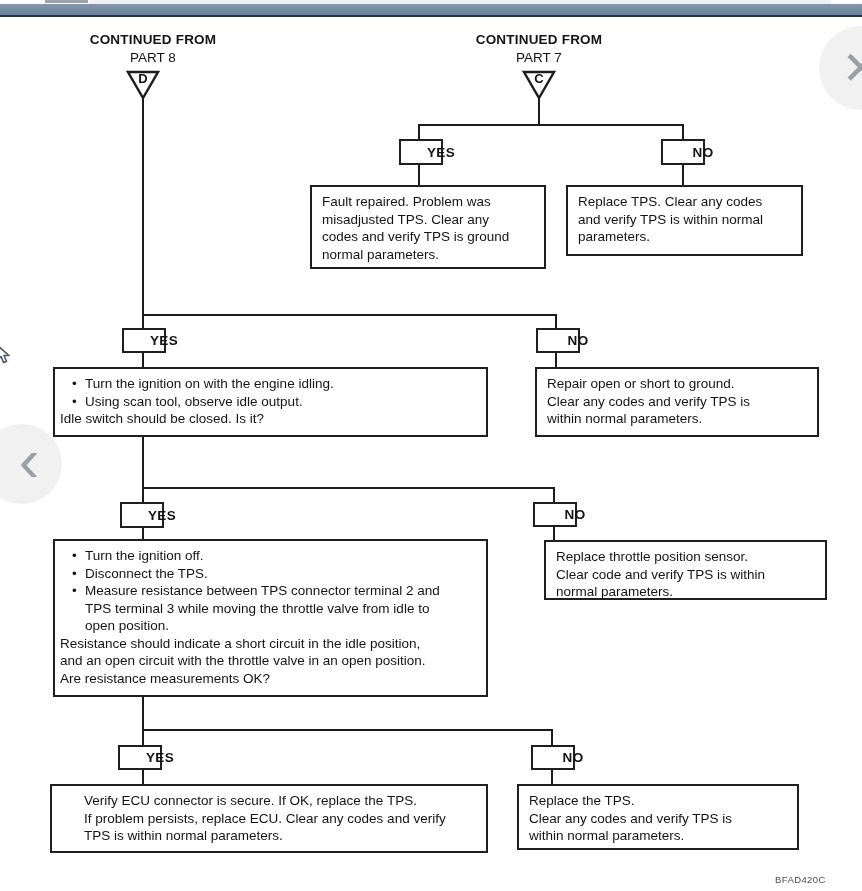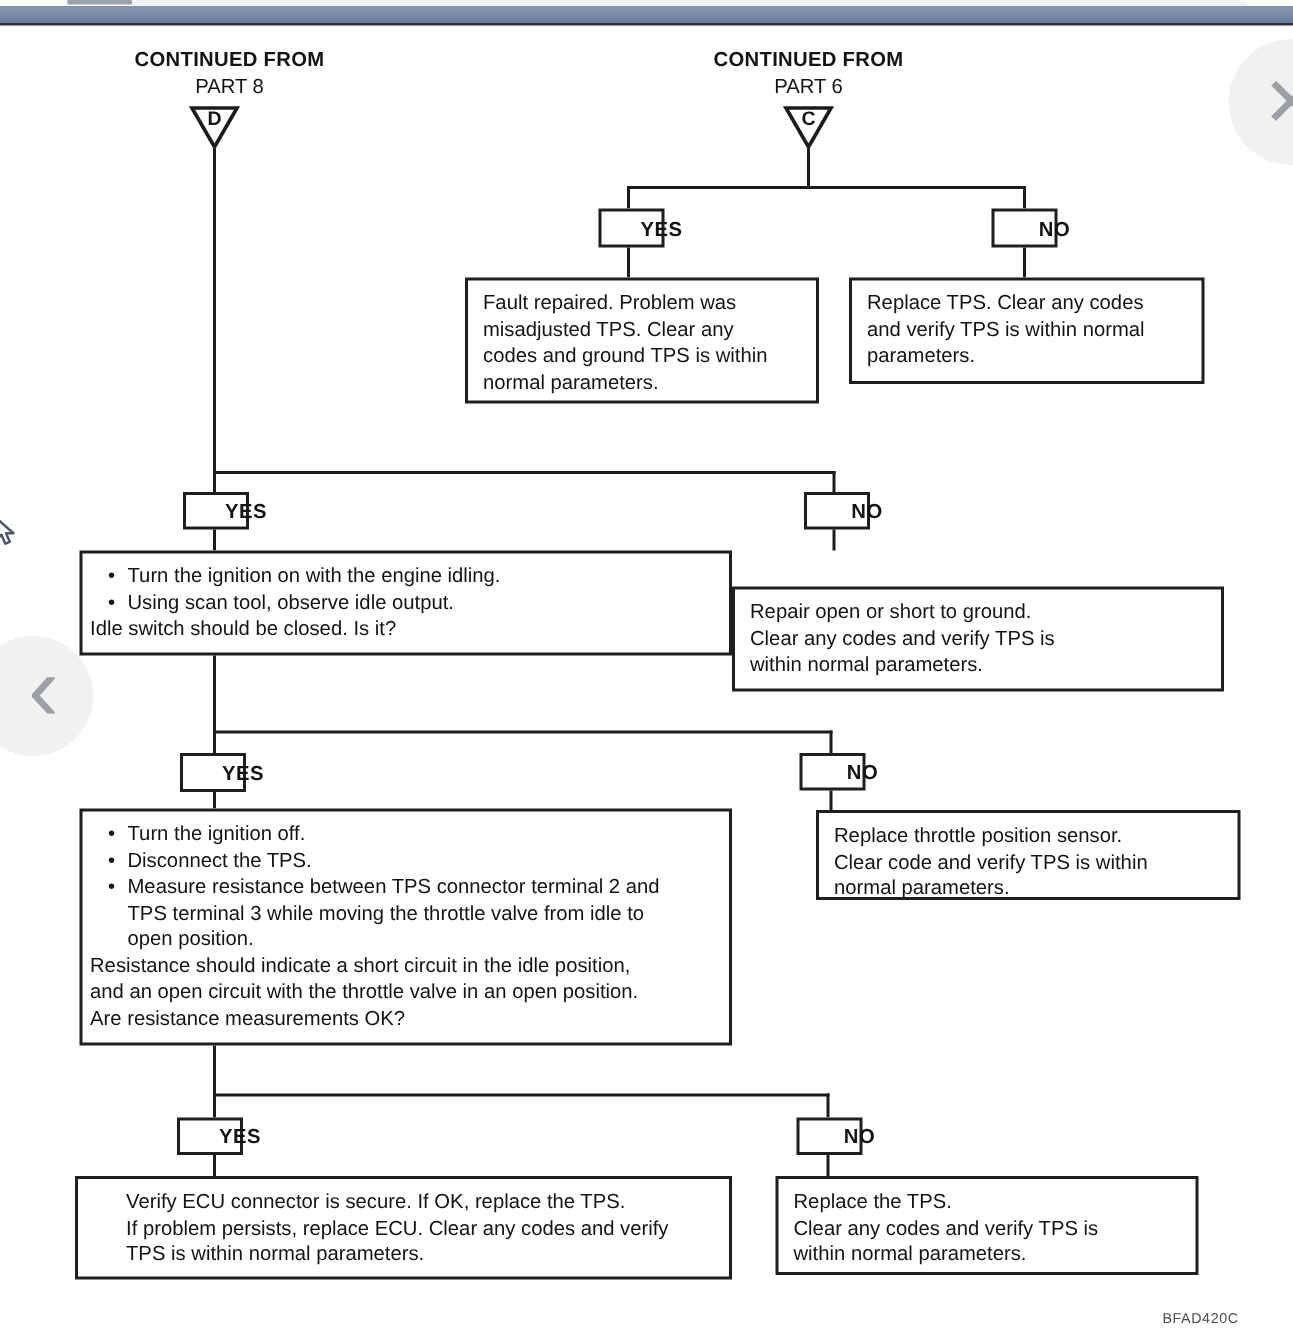--- a/index.html
+++ b/index.html
@@ -64,21 +64,21 @@
   <div class="hdr hdr-bold" style="left:78px; top:32px;">CONTINUED FROM</div>
   <div class="hdr" style="left:78px; top:50px;">PART 8</div>
   <div class="tri" style="left:126px; top:70px;">
     <svg width="34" height="30" viewBox="0 0 34 30">
       <polygon points="2,2 32,2 17,28" fill="#ffffff" stroke="#1c1c1c" stroke-width="2.4"></polygon>
     </svg>
     <span>D</span>
   </div>
 
   <div class="hdr hdr-bold" style="left:464px; top:32px;">CONTINUED FROM</div>
-  <div class="hdr" style="left:464px; top:50px;">PART 6</div>
+  <div class="hdr" style="left:464px; top:50px;">PART 7</div>
   <div class="tri" style="left:522px; top:70px;">
     <svg width="34" height="30" viewBox="0 0 34 30">
       <polygon points="2,2 32,2 17,28" fill="#ffffff" stroke="#1c1c1c" stroke-width="2.4"></polygon>
     </svg>
     <span>C</span>
   </div>
 
   <div class="vline" style="left:538px; top:99px;  height:26px;"></div>
   <div class="hline" style="left:418px; top:124px; width:266px;"></div>
   <div class="vline" style="left:418px; top:124px; height:15px;"></div>
@@ -86,21 +86,21 @@
 
   <div class="decision" style="left:399px; top:139px; width:44px; height:26px;">YES</div>
   <div class="decision" style="left:661px; top:139px; width:43px; height:26px;">NO</div>
 
   <div class="vline" style="left:418px; top:165px; height:20px;"></div>
   <div class="vline" style="left:682px; top:165px; height:20px;"></div>
 
   <div class="flow-box pad-text" style="left:310px; top:185px; width:236px; height:84px;">
     <div>Fault repaired. Problem was</div>
     <div>misadjusted TPS. Clear any</div>
-    <div>codes and ground TPS is within</div>
+    <div>codes and verify TPS is ground</div>
     <div>normal parameters.</div>
   </div>
 
   <div class="flow-box pad-text" style="left:566px; top:185px; width:237px; height:71px;">
     <div>Replace TPS. Clear any codes</div>
     <div>and verify TPS is within normal</div>
     <div>parameters.</div>
   </div>
 
   <div class="vline" style="left:142px; top:99px;  height:229px;"></div>
@@ -117,21 +117,21 @@
       <span class="blt">•</span>
       <div>Turn the ignition on with the engine idling.</div>
     </div>
     <div class="bullet-row">
       <span class="blt">•</span>
       <div>Using scan tool, observe idle output.</div>
     </div>
     <div>Idle switch should be closed. Is it?</div>
   </div>
 
-  <div class="flow-box pad-text" style="left:488px; top:367px; width:328px; height:70px;margin-top:24px;">
+  <div class="flow-box pad-text" style="left:535px; top:367px; width:284px; height:70px;">
     <div>Repair open or short to ground.</div>
     <div>Clear any codes and verify TPS is</div>
     <div>within normal parameters.</div>
   </div>
 
   <div class="vline" style="left:142px; top:437px; height:65px;"></div>
   <div class="hline" style="left:142px; top:487px; width:413px;"></div>
   <div class="vline" style="left:553px; top:487px; height:15px;"></div>
 
   <div class="decision" style="left:120px; top:502px; width:43px; height:26px;">YES</div>

